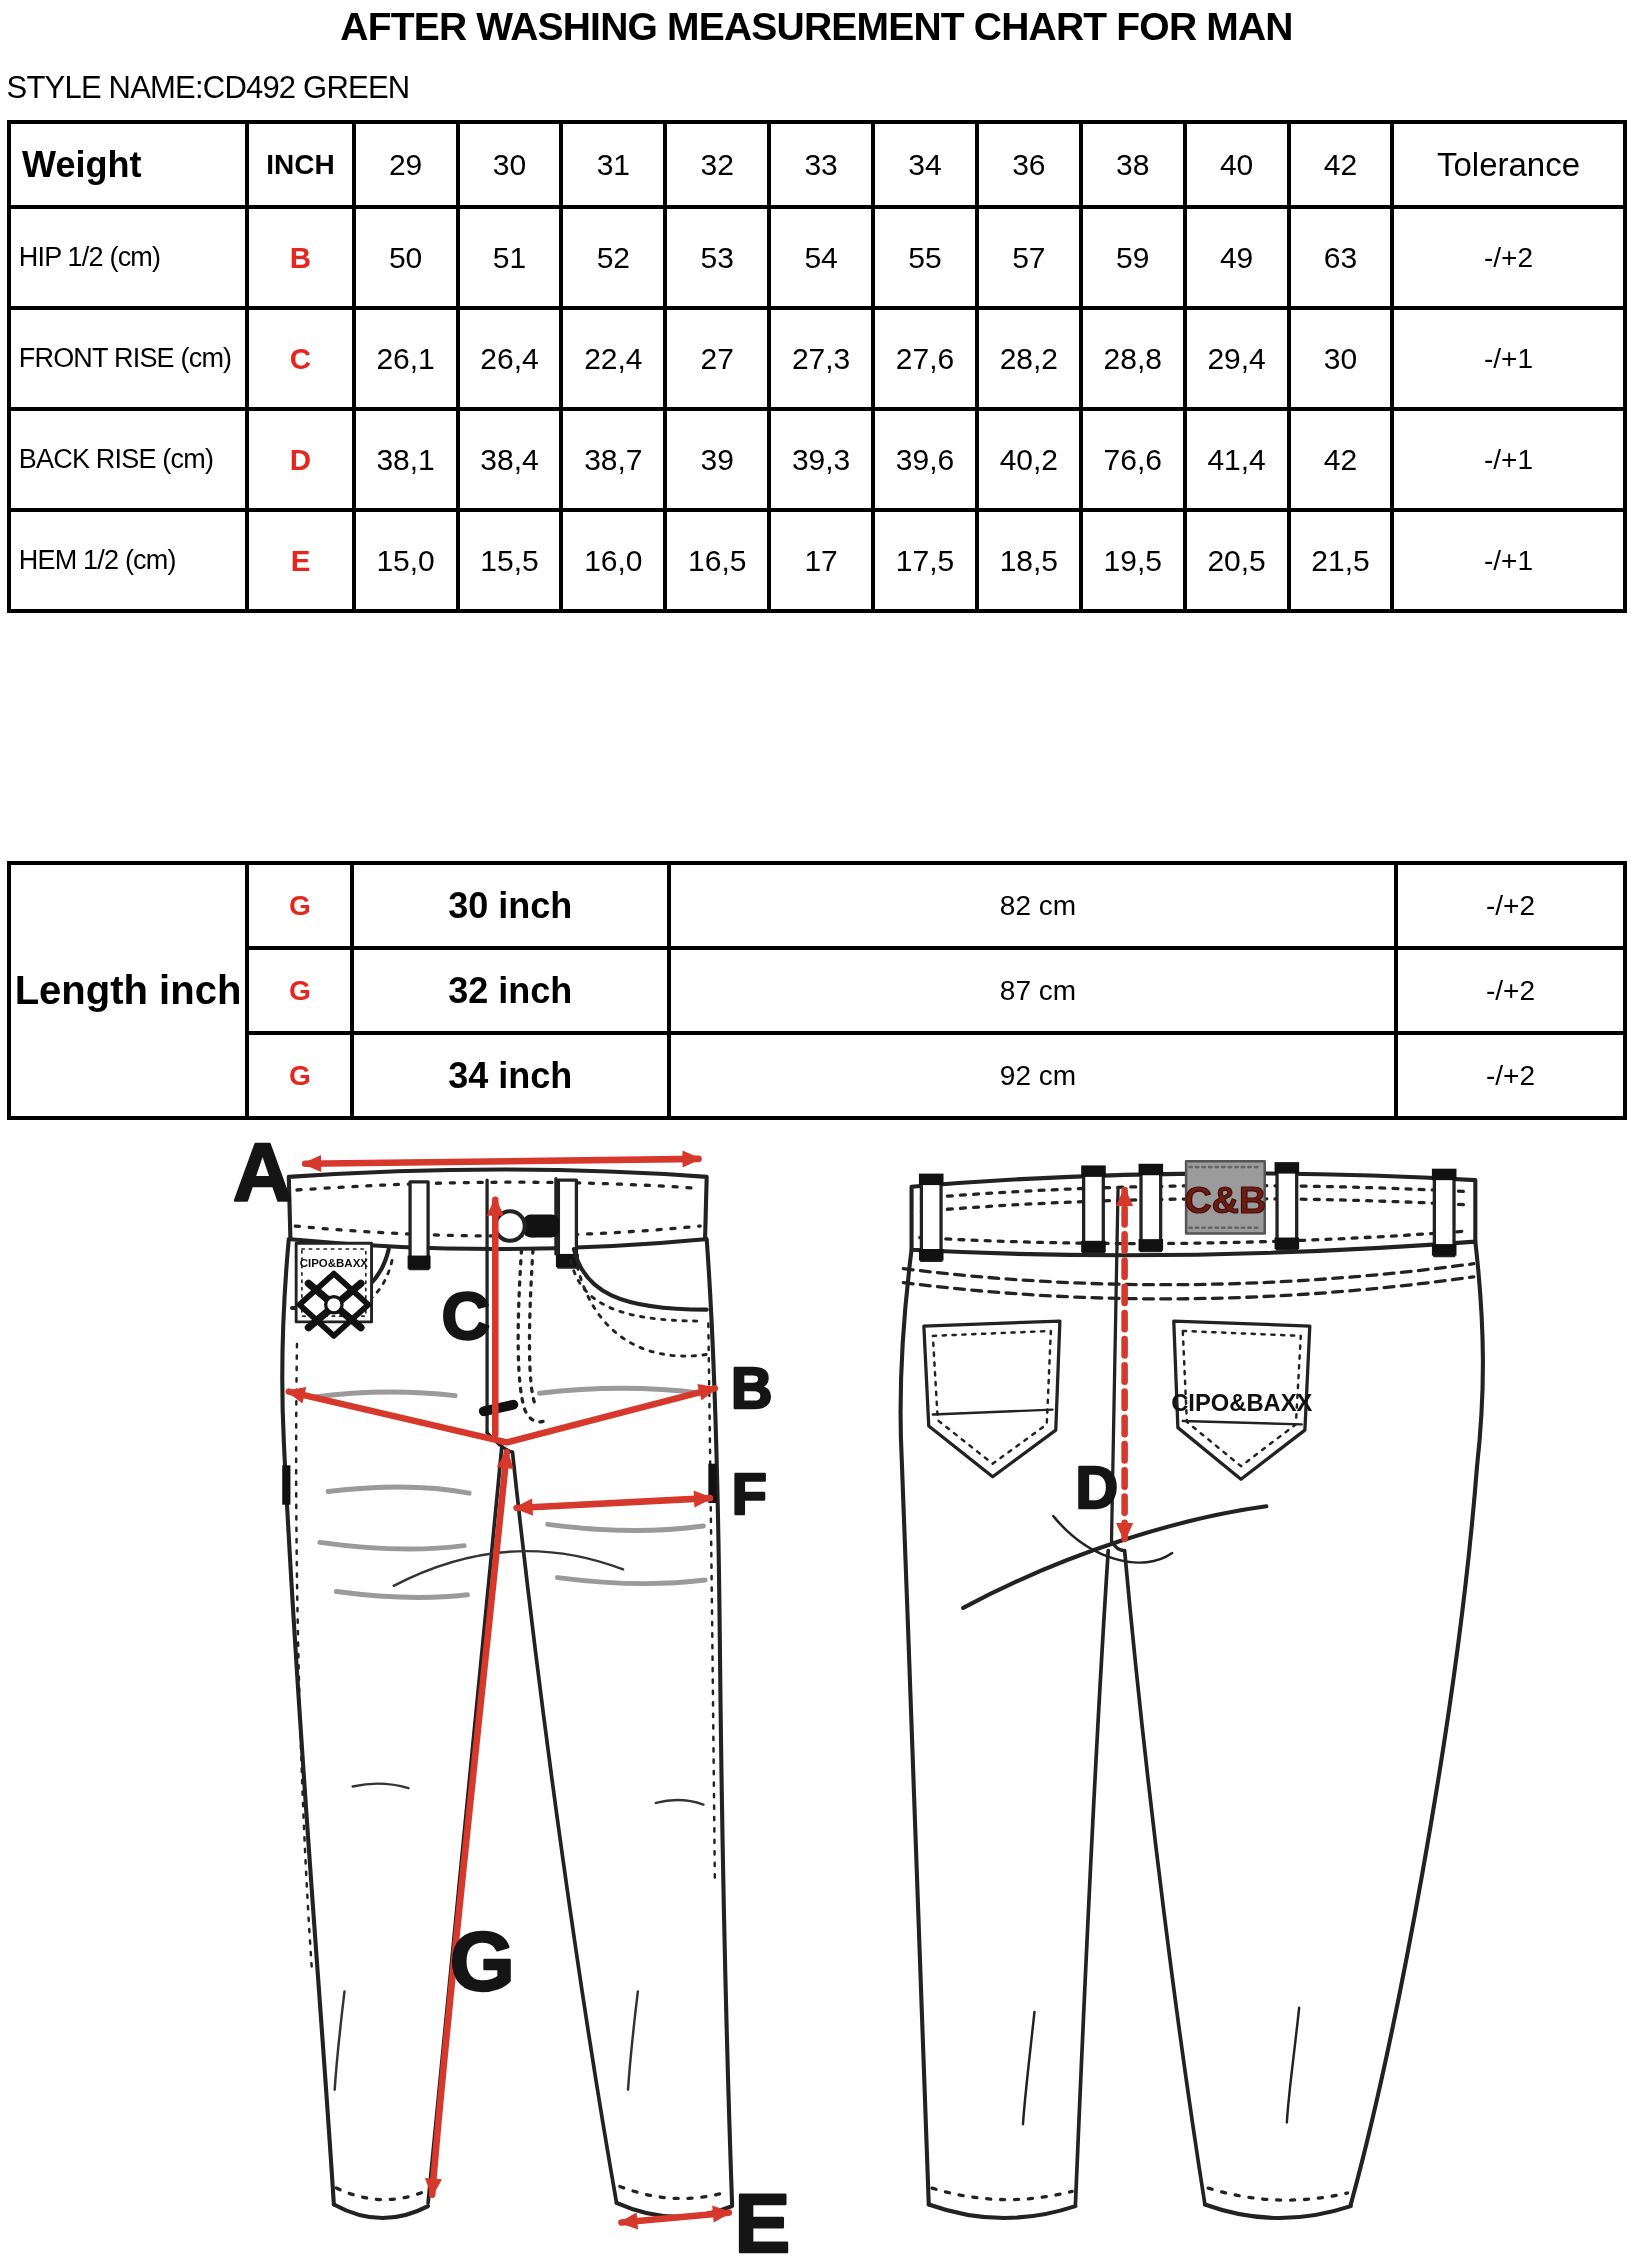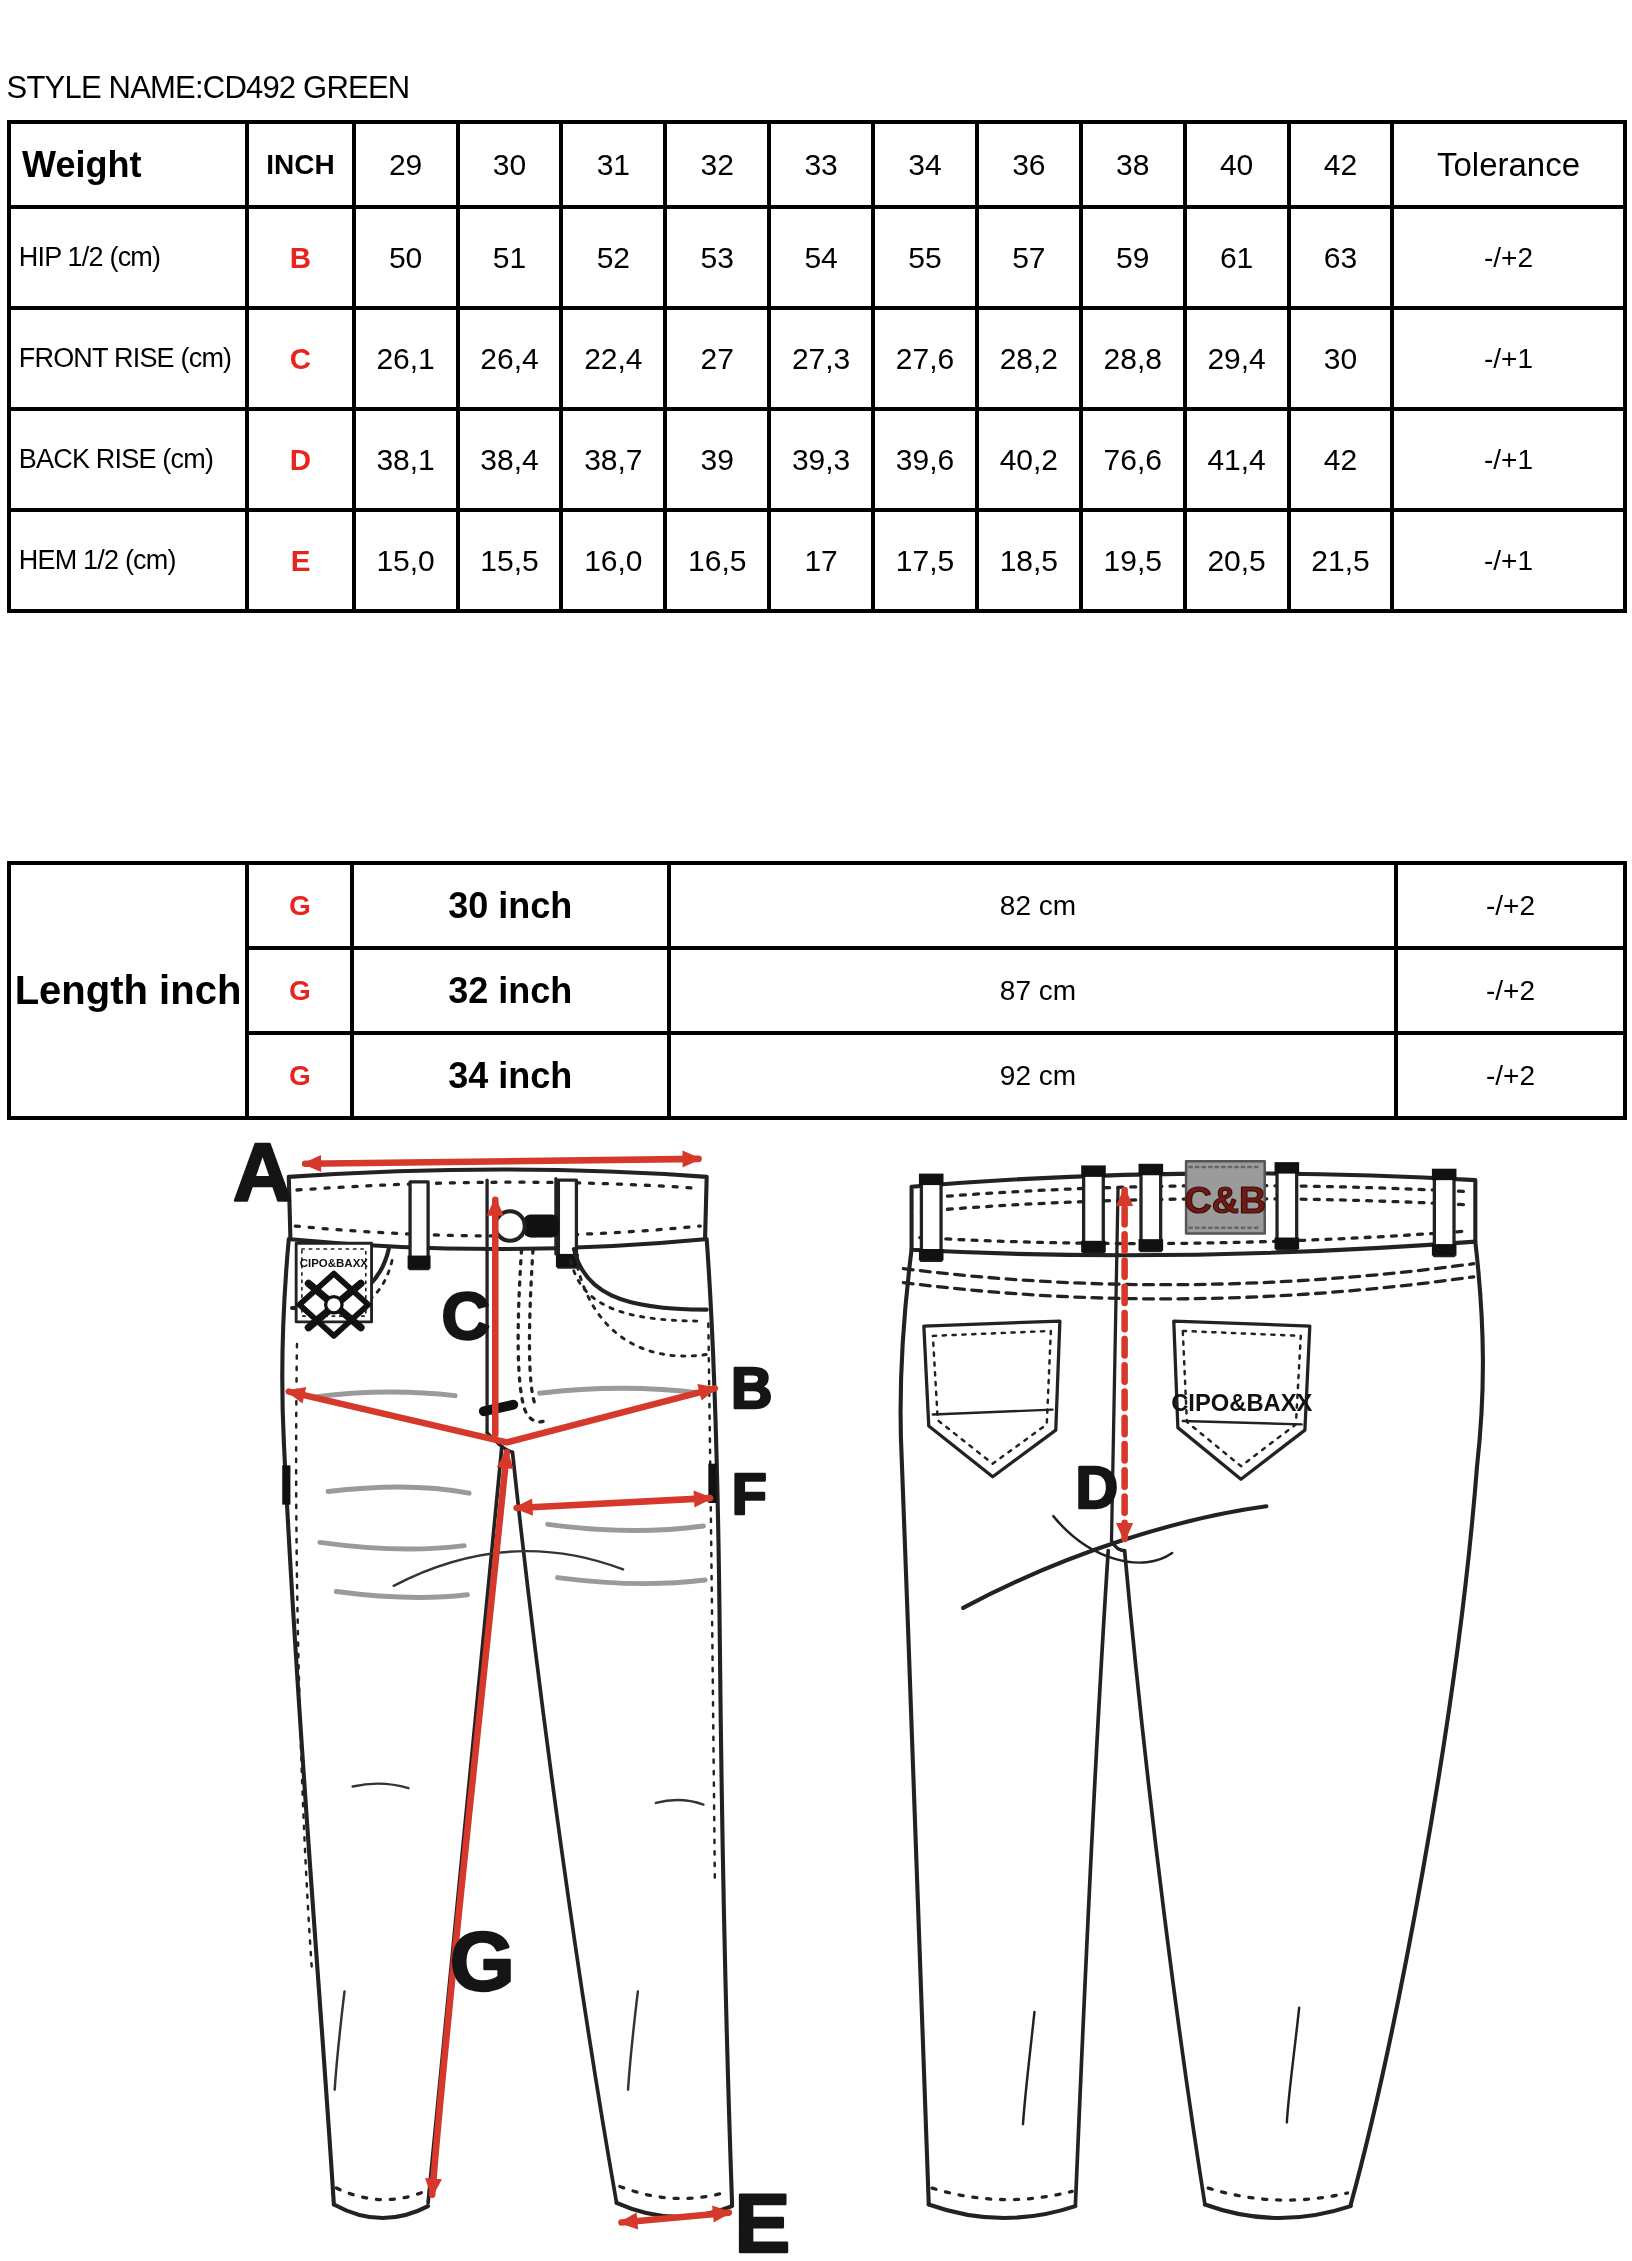--- a/index.html
+++ b/index.html
@@ -27,20 +27,21 @@
   .l-tol{font-size:28px;}
   .diagram{position:absolute;left:0;top:1131px;width:1633px;height:1130px;}
   .big-label{font-weight:bold;fill:#151515;stroke:#151515;stroke-width:3px;}
   .brand-small{font-weight:bold;fill:#111;}
 </style>
 </head>
 <body>
 
 <div class="page">
 
+  <div class="title">AFTER WASHING MEASUREMENT CHART FOR MAN</div>
   <div class="style-name">STYLE NAME:CD492 GREEN</div>
 
   <table class="size-table">
     <colgroup>
       <col style="width:14.78%">
         <col style="width:6.58%">
       <col style="width:6.43%">
         <col style="width:6.43%">
         <col style="width:6.43%">
         <col style="width:6.43%">
@@ -72,21 +73,21 @@
       <td class="c-label">HIP 1/2 (cm)</td>
       <td class="c-letter">B</td>
       <td class="c-val">50</td>
       <td class="c-val">51</td>
       <td class="c-val">52</td>
       <td class="c-val">53</td>
       <td class="c-val">54</td>
       <td class="c-val">55</td>
       <td class="c-val">57</td>
       <td class="c-val">59</td>
-      <td class="c-val">61</td>
+      <td class="c-val">49</td>
       <td class="c-val">63</td>
       <td class="c-tol">-/+2</td>
     </tr>
     <tr style="height:101px">
       <td class="c-label">FRONT RISE (cm)</td>
       <td class="c-letter">C</td>
       <td class="c-val">26,1</td>
       <td class="c-val">26,4</td>
       <td class="c-val">22,4</td>
       <td class="c-val">27</td>

